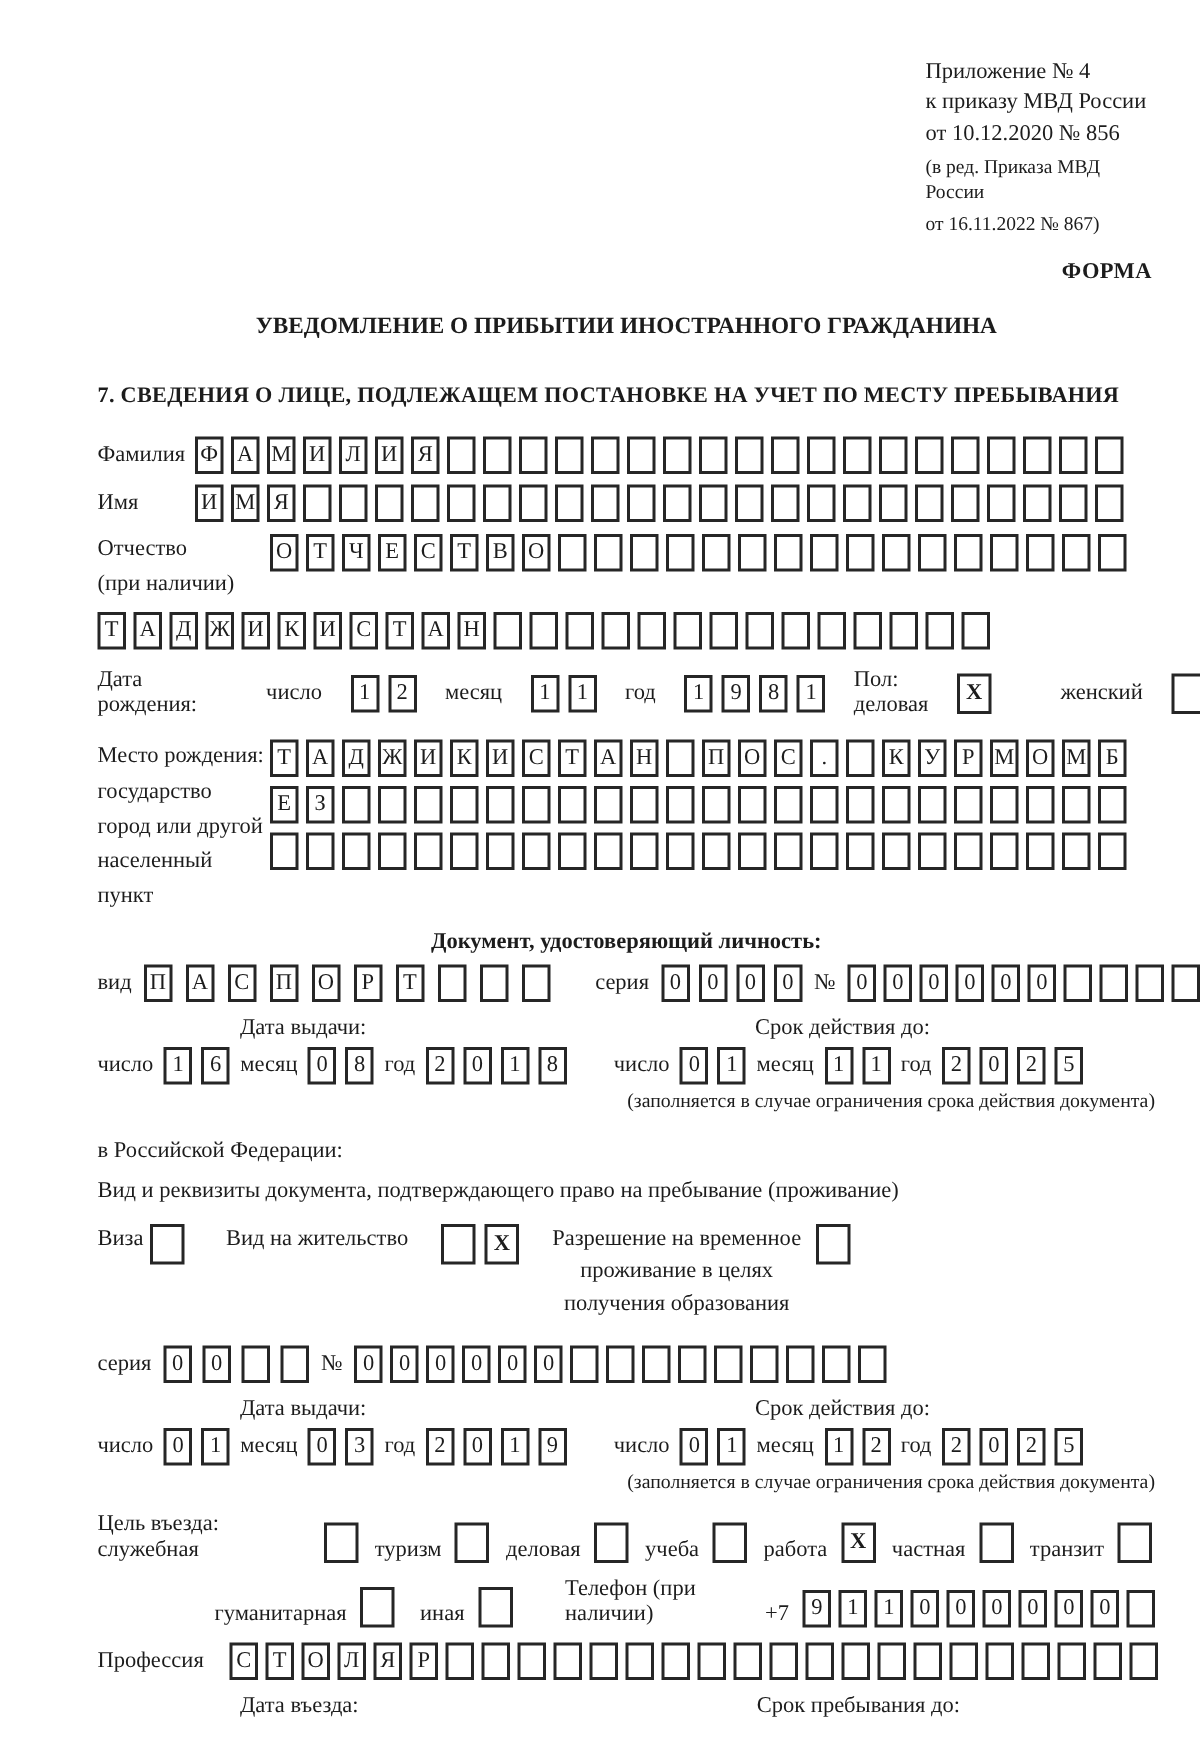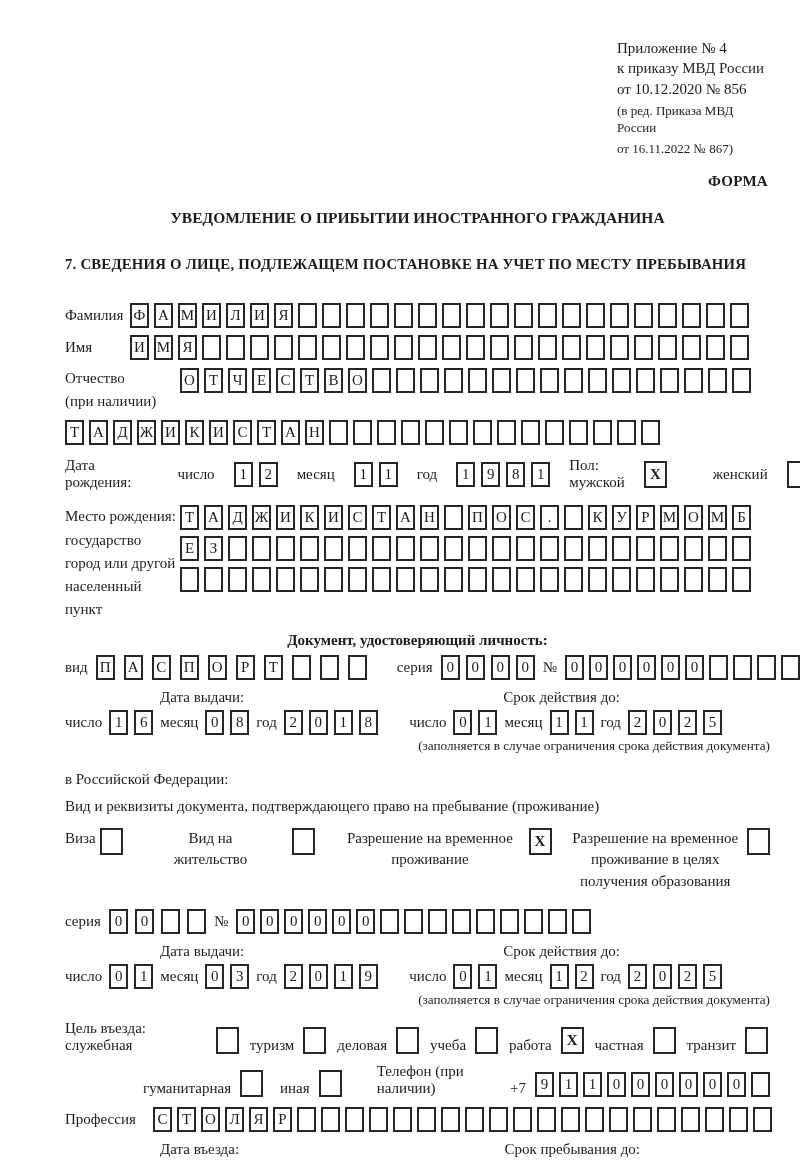--- a/index.html
+++ b/index.html
@@ -73,21 +73,21 @@
     <div class="small">от 16.11.2022 № 867)</div>
   </div>
   <div class="forma">ФОРМА</div>
 
   <div class="title">
     <div>УВЕДОМЛЕНИЕ О ПРИБЫТИИ ИНОСТРАННОГО ГРАЖДАНИНА</div>
   </div>
 
   <div class="sec-heading">7. СВЕДЕНИЯ О ЛИЦЕ, ПОДЛЕЖАЩЕМ ПОСТАНОВКЕ НА УЧЕТ ПО МЕСТУ ПРЕБЫВАНИЯ</div>
 
-  <div class="row" style="margin-top:30px;">
+  <div class="row" style="margin-top:18px;">
     <span class="lbl" style="width:65px;">Фамилия</span>
     <span class="cells">
         <span class="cell">Ф</span>
         <span class="cell">А</span>
         <span class="cell">М</span>
         <span class="cell">И</span>
         <span class="cell">Л</span>
         <span class="cell">И</span>
         <span class="cell">Я</span>
         <span class="cell"></span>
@@ -220,21 +220,21 @@
         <span class="cell">1</span>
         <span class="cell">1</span>
       </span>
     <span>год</span>
     <span class="cells" style="gap:6px;">
         <span class="cell">1</span>
         <span class="cell">9</span>
         <span class="cell">8</span>
         <span class="cell">1</span>
       </span>
-    <span>Пол: мужской</span>
+    <span>Пол: деловая</span>
     <span class="cbx">X</span>
     <span class="gap8"></span>
     <span>женский</span>
     <span class="cbx"></span>
   </div>
 
   <div class="row top" style="margin-top:14px;">
     <span class="lbl-col" style="width:115px;line-height:1.55;">
       <div>Место рождения:</div>
       <div>государство</div>
@@ -411,21 +411,20 @@
   <div class="intro">
     <div>в Российской Федерации:</div>
     <div>Вид и реквизиты документа, подтверждающего право на пребывание (проживание)</div>
   </div>
 
   <div class="opts">
     <span class="opt-label">Виза</span>
     <span class="cbx" style="margin-left:4px;"></span>
     <span class="opt-label" style="margin-left:28px;">Вид на жительство</span>
     <span class="cbx" style="margin-left:22px;"></span>
-    <span class="opt-label" style="margin-left:22px;width:188px;">Разрешение на временное проживание</span>
     <span class="cbx" style="margin-left:6px;">X</span>
     <span class="opt-label" style="margin-left:20px;width:170px;">Разрешение на временное проживание в целях получения образования</span>
     <span class="cbx" style="margin-left:8px;"></span>
   </div>
 
   <div class="row" style="gap:8px;margin-top:16px;">
     <span>серия</span>
     <span class="cells" style="gap:7px;">
         <span class="cell">0</span>
         <span class="cell">0</span>

